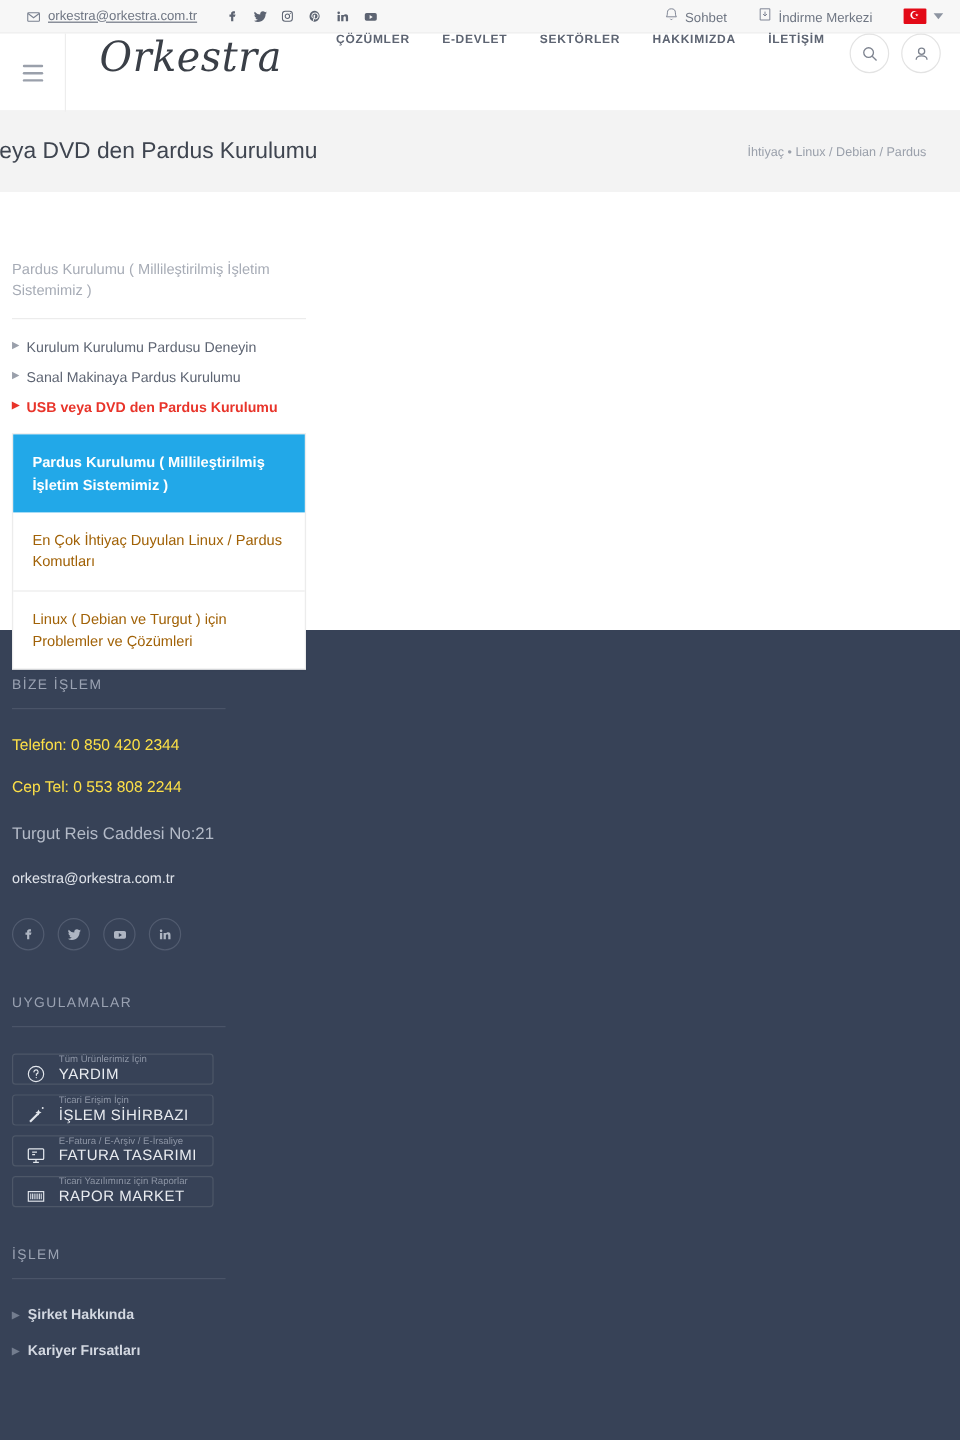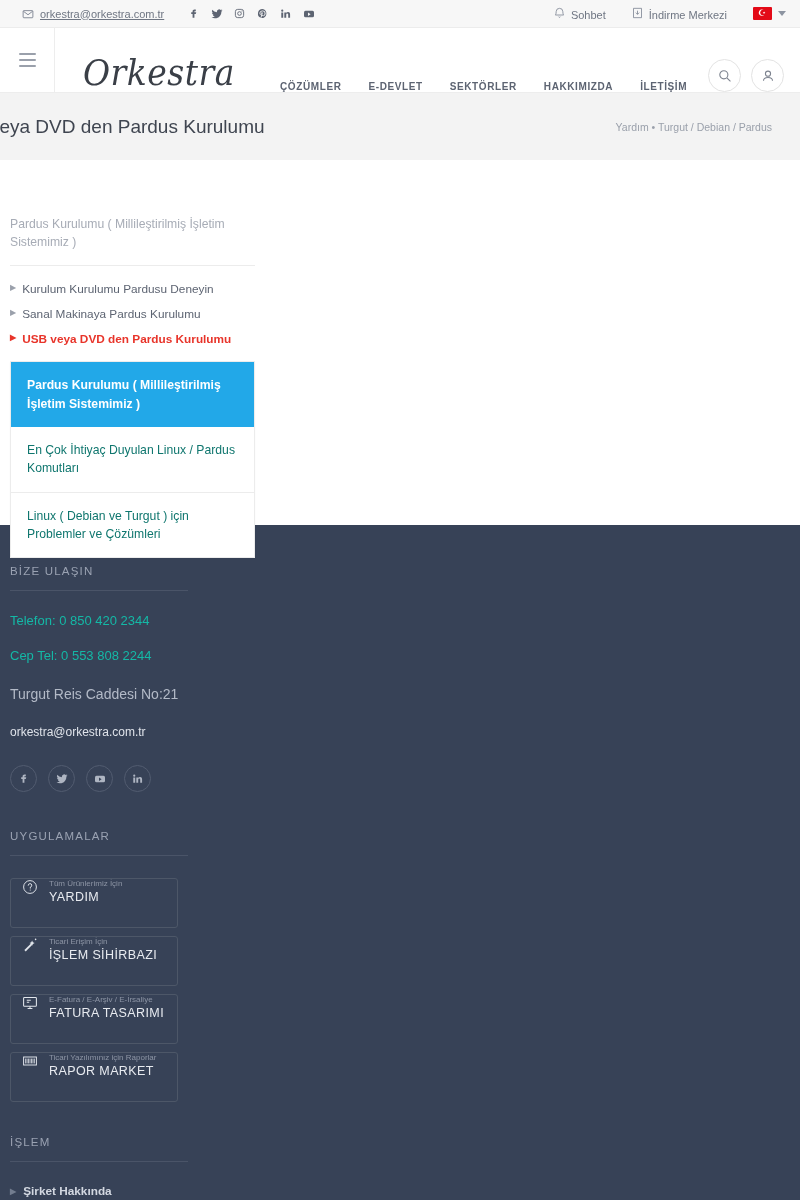--- a/index.html
+++ b/index.html
@@ -54,21 +54,21 @@
     border-right: 4px solid transparent;
     border-top: 5px solid #8d94a1;
   }
 
   
   .header {
     height: 65px;
     background: #ffffff;
     border-bottom: 1px solid #ededed;
     display: flex;
-    align-items: flex-end;
+    align-items: flex-start;
     padding: 0 16px 0 0;
   }
   .hamburger {
     width: 55px; height: 65px;
     display: flex; flex-direction: column;
     align-items: center; justify-content: center;
     gap: 4px;
     border-right: 1px solid #ededed;
   }
   .hamburger span {
@@ -139,55 +139,55 @@
   .side-links li.active .arw { color: #e8342a; }
 
   .accordion {
     margin-top: 15px; width: 245px;
     border: 1px solid #ececec;
     background: #fff;
     box-shadow: 0 1px 2px rgba(0,0,0,0.03);
   }
   .acc-item {
     padding: 14px 16px; font-size: 12.2px; line-height: 1.5;
-    color: #0f766e; border-bottom: 1px solid #ececec;
+    color: #a16207; border-bottom: 1px solid #ececec;
   }
   .acc-item:last-child { border-bottom: none; }
   .acc-item.active {
     background: #22a8e8; color: #ffffff; font-weight: 700; border-bottom: none;
   }
 
   
   .footer {
     background: #374257;
     padding: 40px 0 0 0;
     min-height: 675px;
   }
   .fcol { width: 260px; padding-left: 10px; }
   .f-heading {
     font-size: 11.5px; color: #9aa2b2; letter-spacing: 1.2px;
     padding-bottom: 13px; border-bottom: 1px solid #4a5468;
     width: 178px; margin-bottom: 22px;
   }
-  .f-line { font-size: 13px; color: #14b8a6; margin-bottom: 20px; }
+  .f-line { font-size: 13px; color: #fde047; margin-bottom: 20px; }
   .f-addr { font-size: 14px; color: #b3bac7; line-height: 1.6; margin-bottom: 20px; }
   .f-mail { font-size: 12px; color: #dfe3ea; margin-bottom: 26px; }
   .f-social { display: flex; gap: 11px; margin-bottom: 38px; }
   .f-social a {
     width: 27px; height: 27px; border-radius: 50%;
     border: 1px solid #525c70;
     display: flex; align-items: center; justify-content: center;
     color: #aeb5c2;
   }
   .f-social svg { display: block; }
 
   .app-box {
-    width: 168px; height: 50px;
+    width: 168px; height: 26px;
     border: 1px solid #4d5768; border-radius: 3px;
-    display: flex; align-items: flex-start;
+    display: flex; align-items: flex-end;
     margin-bottom: 8px; padding-left: 6px;
   }
   .app-ico {
     width: 26px; display: flex; align-items: center; justify-content: center;
     color: #e2e6ec;
   }
   .app-ico svg { display: block; }
   .app-txt { margin-left: 6px; }
   .app-sub { font-size: 8px; color: #8d95a5; line-height: 1.2; }
   .app-name { font-size: 12.5px; color: #e8ebf0; letter-spacing: 0.4px; line-height: 1.3; }
@@ -303,21 +303,21 @@
       <svg width="14" height="14" viewBox="0 0 18 18" fill="none" stroke="currentColor" stroke-width="1.4">
           <circle cx="9" cy="6" r="3.3"></circle>
           <path d="M3.2 15.2c0-2.6 2.6-4.2 5.8-4.2s5.8 1.6 5.8 4.2"></path>
         </svg>
     </div>
   </div>
 </div>
 
 <div class="hero">
   <h1 class="hero-title">B veya DVD den Pardus Kurulumu</h1>
-  <div class="breadcrumb">Yardım • Turgut / Debian / Pardus</div>
+  <div class="breadcrumb">İhtiyaç • Linux / Debian / Pardus</div>
 </div>
 
 <div class="main">
   <aside class="sidebar">
     <div class="side-heading">Pardus Kurulumu ( Millileştirilmiş İşletim Sistemimiz )</div>
     <ul class="side-links">
       <li>
         <span class="arw">▶</span>
         <span>Kurulum Kurulumu Pardusu Deneyin</span>
       </li>
@@ -333,21 +333,21 @@
     <div class="accordion">
       <div class="acc-item active">Pardus Kurulumu ( Millileştirilmiş İşletim Sistemimiz )</div>
       <div class="acc-item">En Çok İhtiyaç Duyulan Linux / Pardus Komutları</div>
       <div class="acc-item">Linux ( Debian ve Turgut ) için Problemler ve Çözümleri</div>
     </div>
   </aside>
 </div>
 
 <footer class="footer">
   <div class="fcol">
-    <div class="f-heading">BİZE ULAŞIN</div>
+    <div class="f-heading">BİZE İŞLEM</div>
     <div class="f-line">Telefon: 0 850 420 2344</div>
     <div class="f-line">Cep Tel: 0 553 808 2244</div>
     <div class="f-addr">
       <div>Turgut Reis Caddesi No:21</div>
     </div>
     <div class="f-mail">orkestra@orkestra.com.tr</div>
 
     <div class="f-social">
       <a href="#">
         <svg width="11" height="11" viewBox="0 0 24 24" fill="currentColor">

